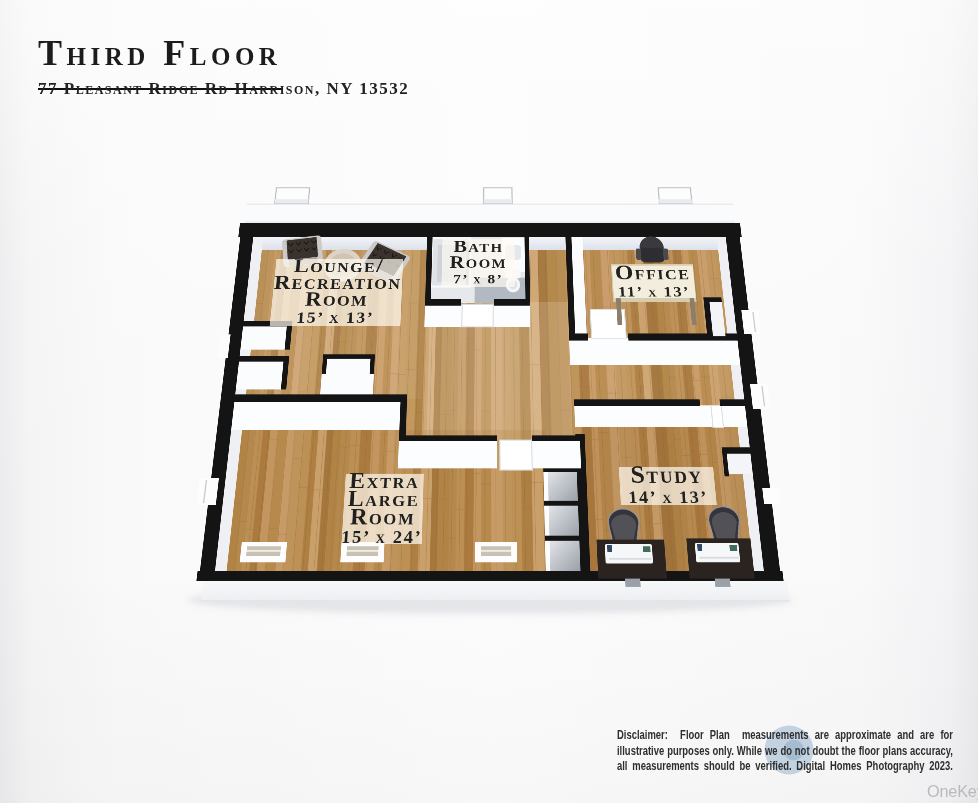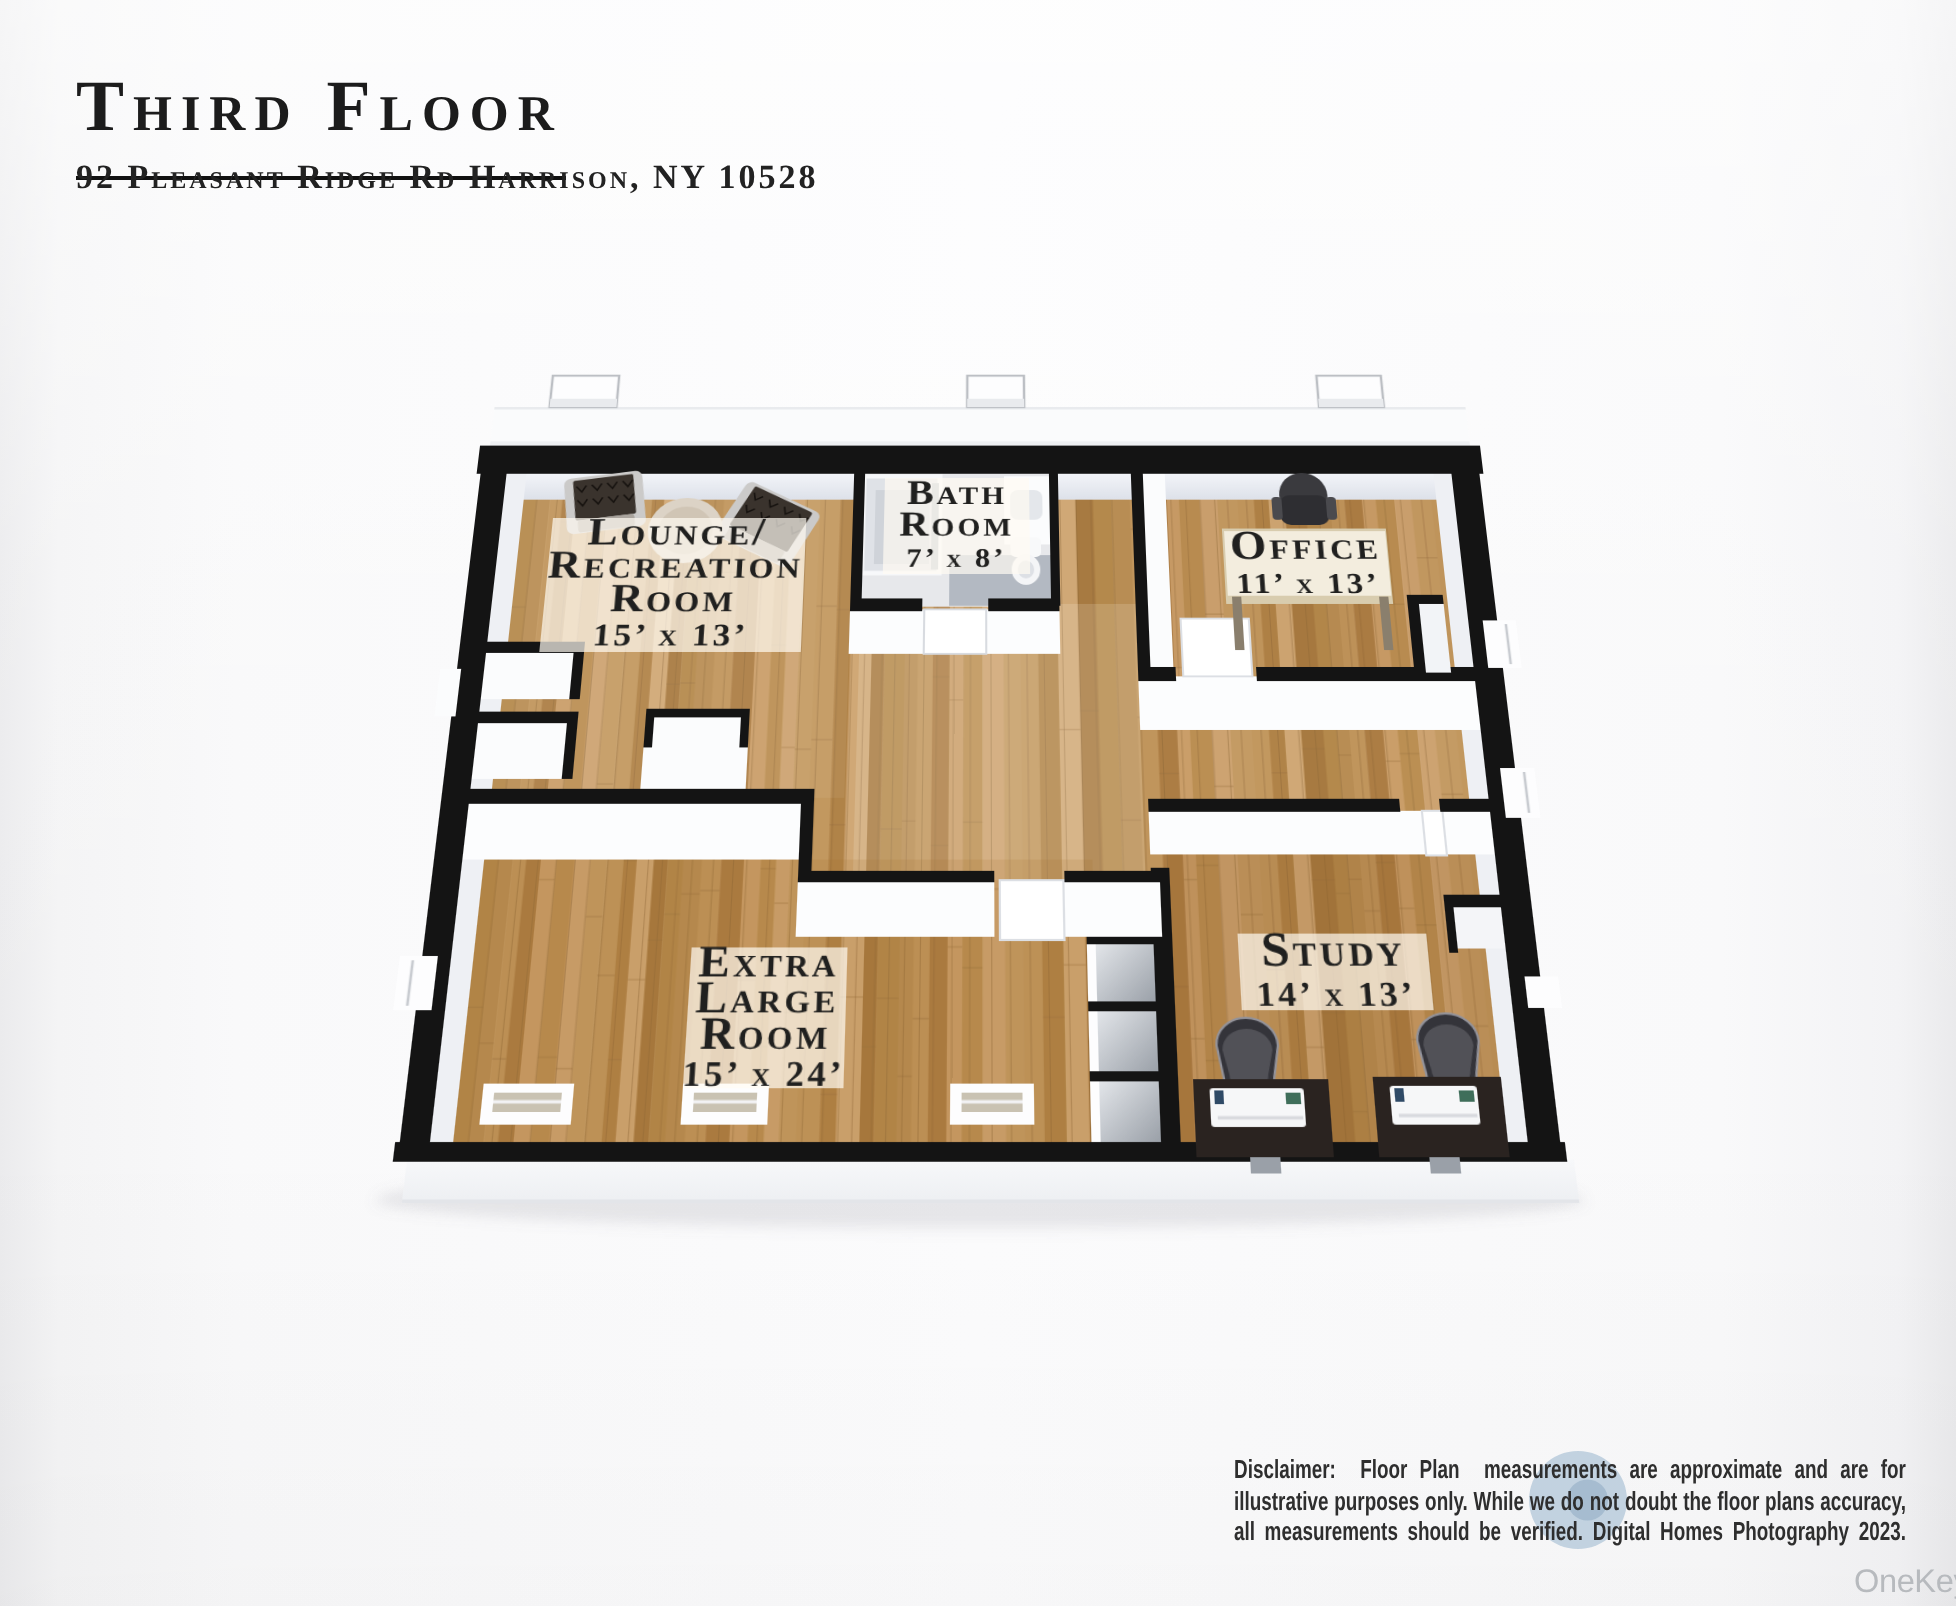--- a/index.html
+++ b/index.html
@@ -20,21 +20,21 @@
  fill:#20201f;}
 #disc{position:absolute;left:617px;top:727px;width:466px;color:#2e2e2e;
  font-size:13.1px;font-weight:bold;line-height:15.6px;
  transform:scaleX(0.7210);transform-origin:0 0;}
 #disc div{text-align:justify;text-align-last:justify;}
 #onekey{position:absolute;left:879px;top:782px;color:#b7babe;
  font-size:16.3px;letter-spacing:-0.2px;margin-left:48px;}
 </style></head><body>
 <div id="vign"></div>
 <div id="title">Third Floor</div>
-<div id="addr">92 Pleasant Ridge Rd Harrison, NY 10528</div>
+<div id="addr">77 Pleasant Ridge Rd Harrison, NY 13532</div>
 <div id="plan">
 <svg width="1000" height="720" viewBox="0 0 1000 720">
 <defs>
 <linearGradient id="nface" x1="0" y1="0" x2="0" y2="1">
           <stop offset="0" stop-color="#f2f4f8"></stop>
           <stop offset="1" stop-color="#dde1e9"></stop>
         </linearGradient>
 <linearGradient id="cub" x1="0" y1="0" x2="1" y2="1">
           <stop offset="0" stop-color="#e3e6ea"></stop>
           <stop offset="1" stop-color="#9aa0a8"></stop>

